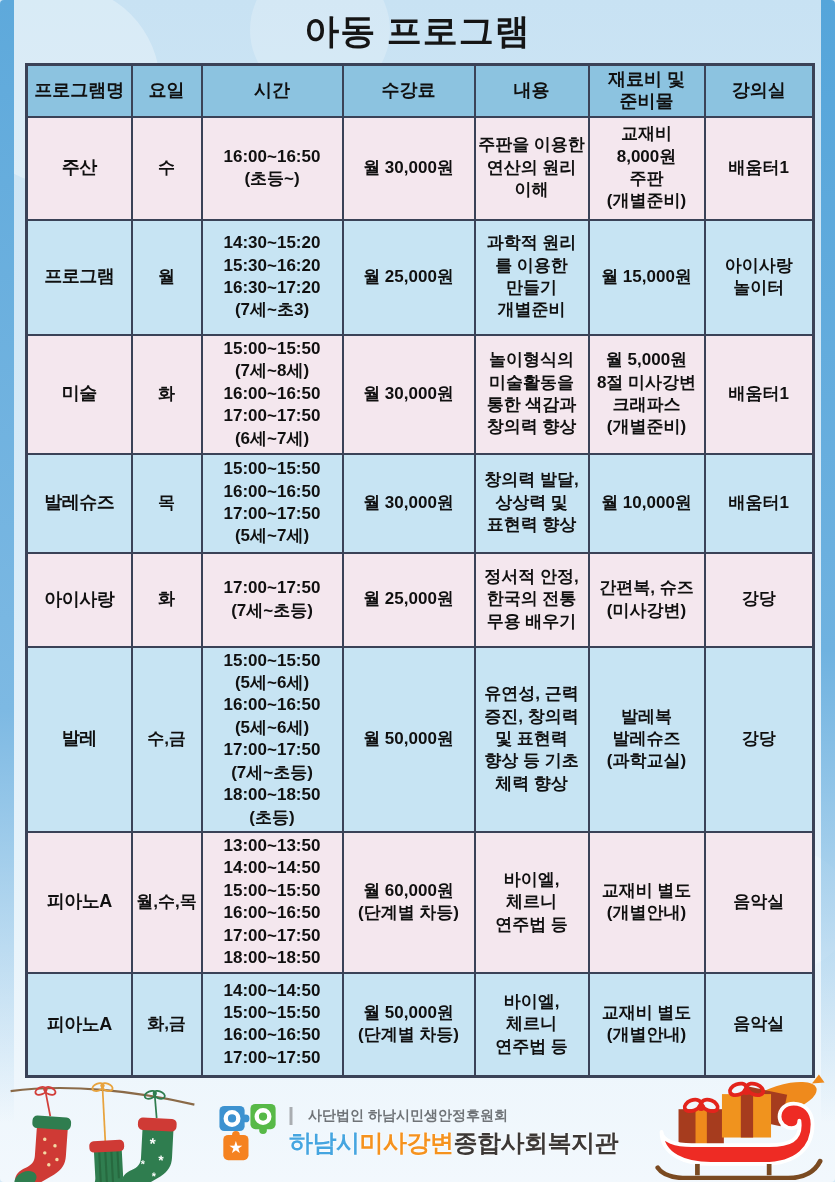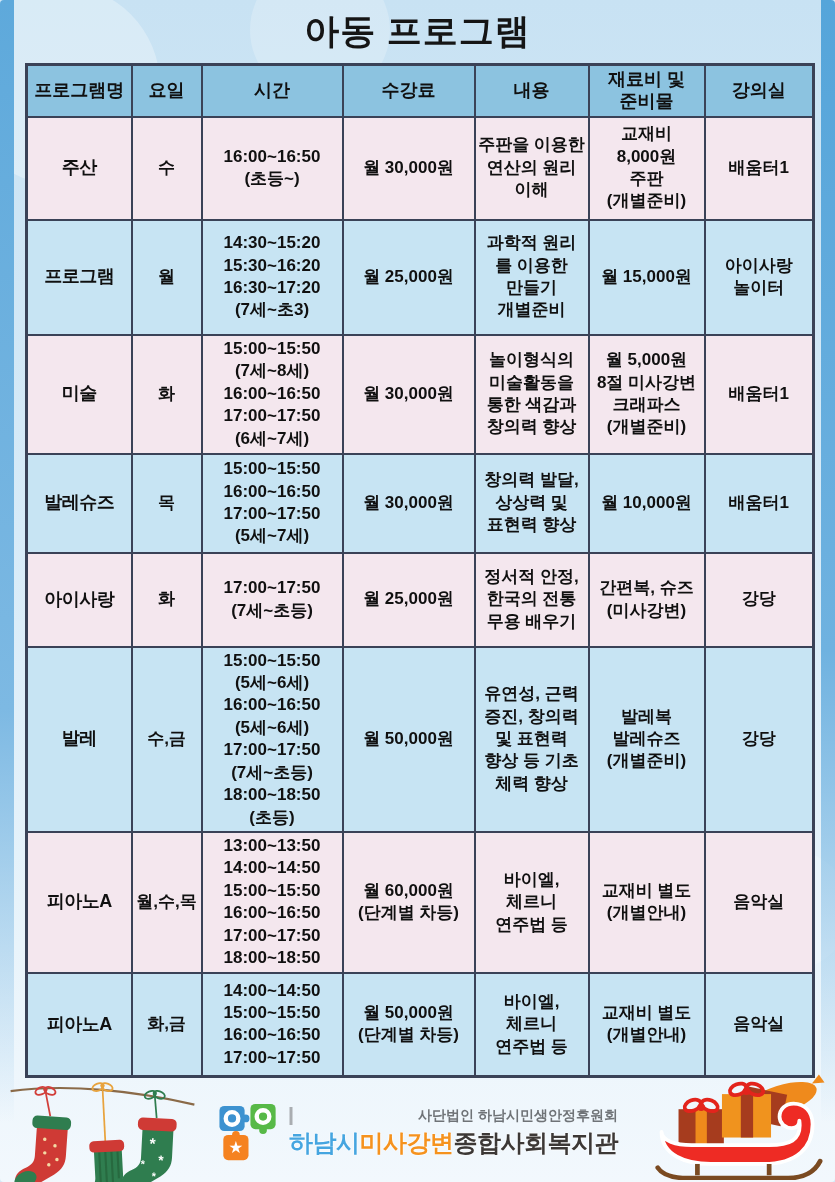--- a/index.html
+++ b/index.html
@@ -49,21 +49,21 @@
 
   .footer{position:absolute;left:0;right:0;bottom:0;height:118px;z-index:2;}
   .stockings{position:absolute;left:10px;bottom:0;}
   .sleigh{position:absolute;right:2px;bottom:2px;}
   .logo-row{
     position:absolute;left:50%;transform:translateX(-50%);bottom:18px;
     display:flex;align-items:center;gap:10px;white-space:nowrap;
   }
   .logo-text .org-small{
     font-size:14px;font-weight:700;color:#6f7377;
-    border-left:3px solid #a9adb1;padding-left:16px;margin-bottom:2px;text-align:right;
+    border-left:3px solid #a9adb1;padding-left:16px;margin-bottom:2px;
   }
   .logo-text .org-big{
     font-size:24px;font-weight:700;letter-spacing:-0.5px;
     text-shadow:0 0 2px #fff,0 0 2px #fff;
   }
   .org-big .p1{color:#45a5e0;}
   .org-big .p2{color:#f5921e;}
   .org-big .p3{color:#3c3836;}
 </style>
 </head>
@@ -192,21 +192,21 @@
 18:00~18:50
 (초등)</td>
         <td>월 50,000원</td>
         <td>유연성, 근력
 증진, 창의력
 및 표현력
 향상 등 기초
 체력 향상</td>
         <td>발레복
 발레슈즈
-(개별준비)</td>
+(과학교실)</td>
         <td>강당</td>
       </tr>
       <tr class="pink" style="height:140px">
         <td class="prog">피아노A</td>
         <td>월,수,목</td>
         <td>13:00~13:50
 14:00~14:50
 15:00~15:50
 16:00~16:50
 17:00~17:50

